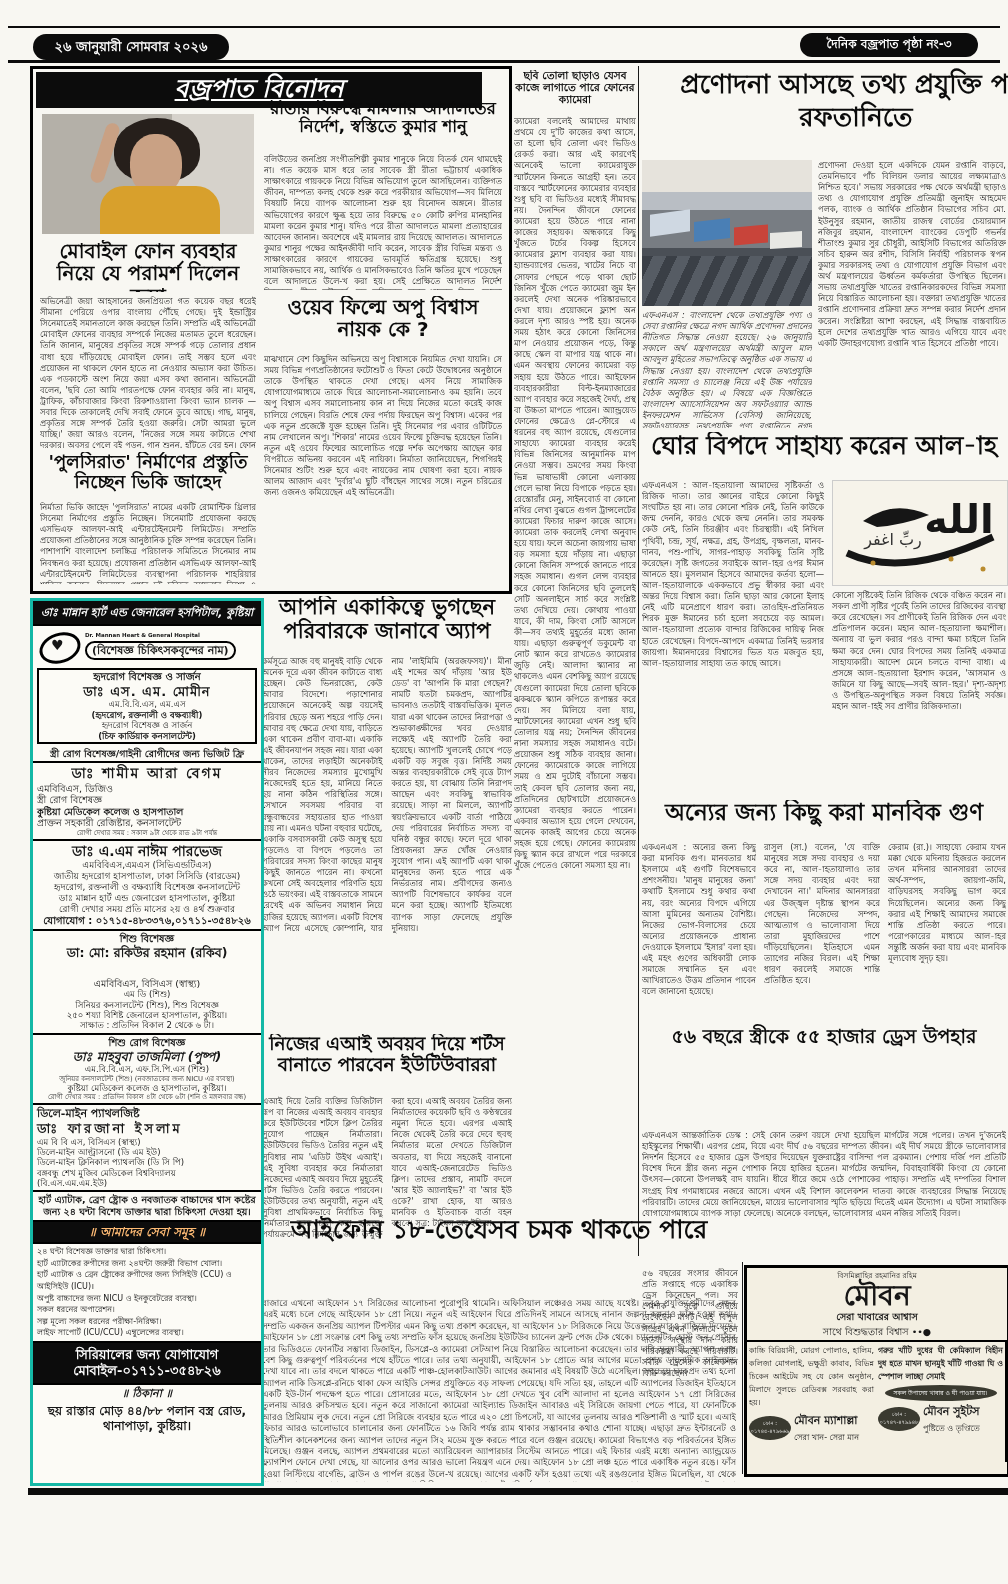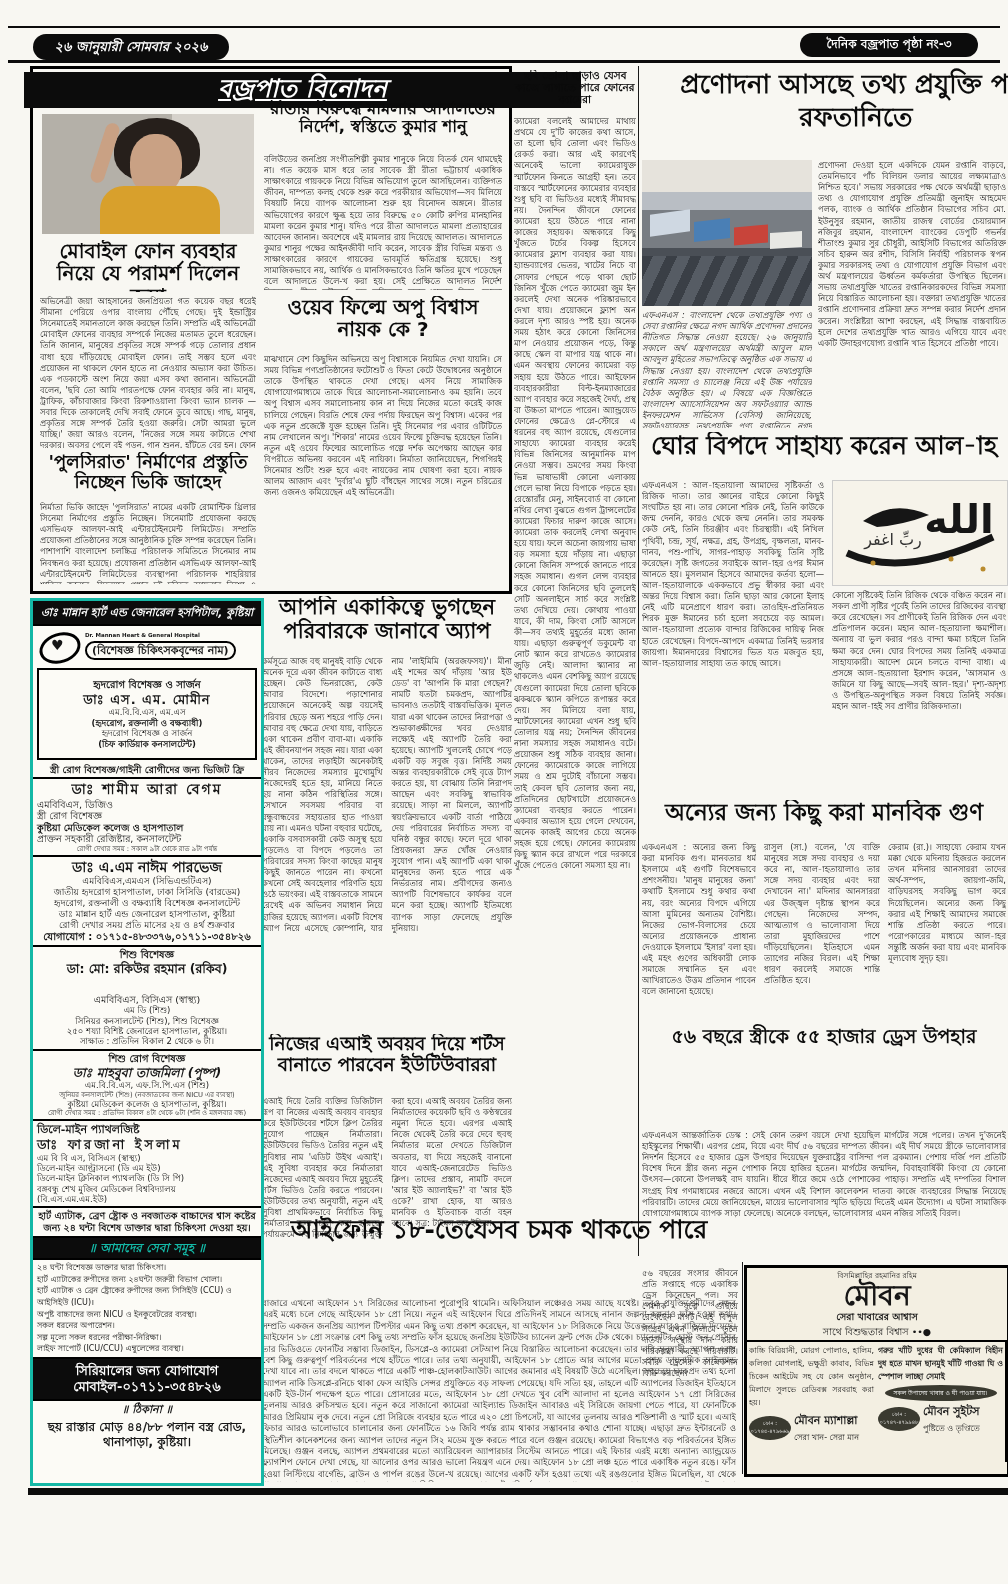--- a/index.html
+++ b/index.html
@@ -25,30 +25,30 @@
   .oval{background:#3a3a30;color:#fff;border-radius:50%;display:flex;align-items:center;
         justify-content:center;text-align:center;}
   .vline{background:#1a1a1a;}
 </style>
 </head>
 <body>
 
 <div class="page">
 
   <div class="abs bar" style="left:8px;top:26px;width:992px;height:2px;"></div>
-  <div class="abs pill" style="left:33px;top:34px;width:196px;height:26px;font-size:13px;font-style:italic;">
+  <div class="abs pill" style="left:33px;top:34px;width:196px;height:26px;font-size:13px;">
       <span>২৬ জানুয়ারী সোমবার ২০২৬</span>
     </div>
   <div class="abs pill" style="left:800px;top:33px;width:178px;height:24px;font-size:12px;">
       <span>দৈনিক বজ্রপাত পৃষ্ঠা নং-৩</span>
     </div>
   <div class="abs bar" style="left:8px;top:60px;width:992px;height:3px;"></div>
 
   <div class="abs box" style="left:30px;top:66px;width:476px;height:522px;"></div>
-  <div class="abs bar" style="left:24px;top:72px;width:557px;height:36px;display:flex;align-items:center;justify-content:center;">
+  <div class="abs bar" style="left:36px;top:72px;width:446px;height:36px;display:flex;align-items:center;justify-content:center;">
     <span style="color:#fff;font-weight:bold;font-style:italic;font-size:25px;text-decoration:underline;">বজ্রপাত বিনোদন</span>
   </div>
 
   <div class="abs photo" style="left:42px;top:114px;width:212px;height:120px;background:#b4b0a8;">
     <div class="abs" style="left:130px;top:0;width:82px;height:120px;background:#d6d2cb;"></div>
     <div class="abs" style="left:72px;top:4px;width:86px;height:64px;background:#261f1b;border-radius:50% 50% 42% 42%;"></div>
     <div class="abs" style="left:88px;top:20px;width:52px;height:62px;background:#c9a184;border-radius:46%;"></div>
     <div class="abs" style="left:58px;top:72px;width:120px;height:48px;background:#d8a02c;border-radius:24px 24px 0 0;"></div>
     <div class="abs" style="left:56px;top:8px;width:14px;height:62px;background:#c9a184;border-radius:7px;transform:rotate(18deg);"></div>
   </div>
@@ -120,21 +120,21 @@
     <div class="hsec" style="display:flex;align-items:center;gap:6px;padding:3px 4px;">
       <div style="position:relative;width:42px;height:34px;flex:0 0 auto;">
         <div class="abs" style="left:2px;top:4px;width:36px;height:24px;border:3px solid #000;border-radius:50%;transform:rotate(-18deg);"></div>
         <div class="abs" style="left:14px;top:8px;font-size:14px;">♥</div>
       </div>
       <div style="text-align:left;">
         <div style="font-size:5.5px;font-weight:bold;">Dr. Mannan Heart &amp; General Hospital</div>
         <div style="font-size:11px;font-weight:bold;border:2px solid #000;border-radius:12px;padding:1px 5px;display:inline-block;">(বিশেষজ্ঞ চিকিৎসকবৃন্দের নাম)</div>
       </div>
     </div>
-    <div class="hsec" style="border:2px solid #000;margin:2px 4px;padding:9px;">
+    <div class="hsec" style="border:2px solid #000;margin:2px 4px;padding:1px;">
       <div style="font-size:10px;font-weight:bold;">হৃদরোগ বিশেষজ্ঞ ও সার্জন</div>
       <div style="font-size:13px;font-weight:bold;letter-spacing:1px;">ডাঃ এস. এম. মোমীন</div>
       <div class="dline">এম.বি.বি.এস, এম.এস</div>
       <div class="dline" style="font-weight:bold;">(হৃদরোগ, রক্তনালী ও বক্ষব্যাধী)</div>
       <div class="dline">হৃদরোগ বিশেষজ্ঞ ও সার্জন</div>
       <div class="dline" style="font-weight:bold;">(চিফ কার্ডিয়াক কনসালটেন্ট)</div>
     </div>
     <div class="hsec" style="font-size:9.5px;font-weight:bold;border-top:none;">স্ত্রী রোগ বিশেষজ্ঞ/গাইনী রোগীদের জন্য ভিজিট ফ্রি</div>
     <div class="hsec">
       <div class="dname" style="letter-spacing:2px;">ডাঃ শামীম আরা বেগম</div>
@@ -173,21 +173,21 @@
     <div class="hsec" style="text-align:left;">
       <div style="font-size:11px;font-weight:bold;">ডিলে-মাইন প্যাথলজিষ্ট</div>
       <div class="dname" style="letter-spacing:3px;font-size:13px;">ডাঃ ফারজানা ইসলাম</div>
       <div class="dline">এম বি বি এস, বিসিএস (স্বাস্থ্য)</div>
       <div class="dline">ডিলে-মাইন আল্ট্রাসনো (ডি এম ইউ)</div>
       <div class="dline">ডিলে-মাইন ক্লিনিকাল প্যাথলজি (ডি সি পি)</div>
       <div class="dline">বঙ্গবন্ধু শেখ মুজিব মেডিকেল বিশ্ববিদ্যালয়</div>
       <div class="dline">(বি.এস.এম.এম.ইউ)</div>
     </div>
     <div class="hsec" style="font-size:9.5px;font-weight:bold;">হার্ট এ্যাটাক, ব্রেণ ষ্ট্রোক ও নবজাতক বাচ্চাদের শ্বাস কষ্টের জন্য ২৪ ঘন্টা বিশেষ ডাক্তার দ্বারা চিকিৎসা দেওয়া হয়।</div>
-    <div class="hsec bar" style="color:#14b8a6;font-weight:bold;font-size:12px;font-style:italic;padding:3px;">॥ আমাদের সেবা সমূহ ॥</div>
+    <div class="hsec bar" style="color:#fdba74;font-weight:bold;font-size:12px;font-style:italic;padding:3px;">॥ আমাদের সেবা সমূহ ॥</div>
     <div class="hsec" style="text-align:left;font-size:8px;line-height:1.45;">
       <div>২৪ ঘন্টা বিশেষজ্ঞ ডাক্তার দ্বারা চিকিৎসা।</div>
       <div>হার্ট এ্যাটাকের রুগীদের জন্য ২৪ঘন্টা জরুরী বিভাগ খোলা।</div>
       <div>হার্ট এ্যাটাক ও ব্রেন ষ্ট্রোকের রুগীদের জন্য সিসিইউ (CCU) ও আইসিইউ (ICU)।</div>
       <div>অপুষ্ট বাচ্চাদের জন্য NICU ও ইনকুবেটরের ব্যবস্থা।</div>
       <div>সকল ধরনের অপারেশন।</div>
       <div>সল্প মূল্যে সকল ধরনের পরীক্ষা-নিরিক্ষা।</div>
       <div>লাইফ সাপোর্ট (ICU/CCU) এম্বুলেন্সের ব্যবস্থা।</div>
     </div>
     <div class="hsec bar" style="color:#fff;font-weight:bold;font-size:13px;padding:4px;">

